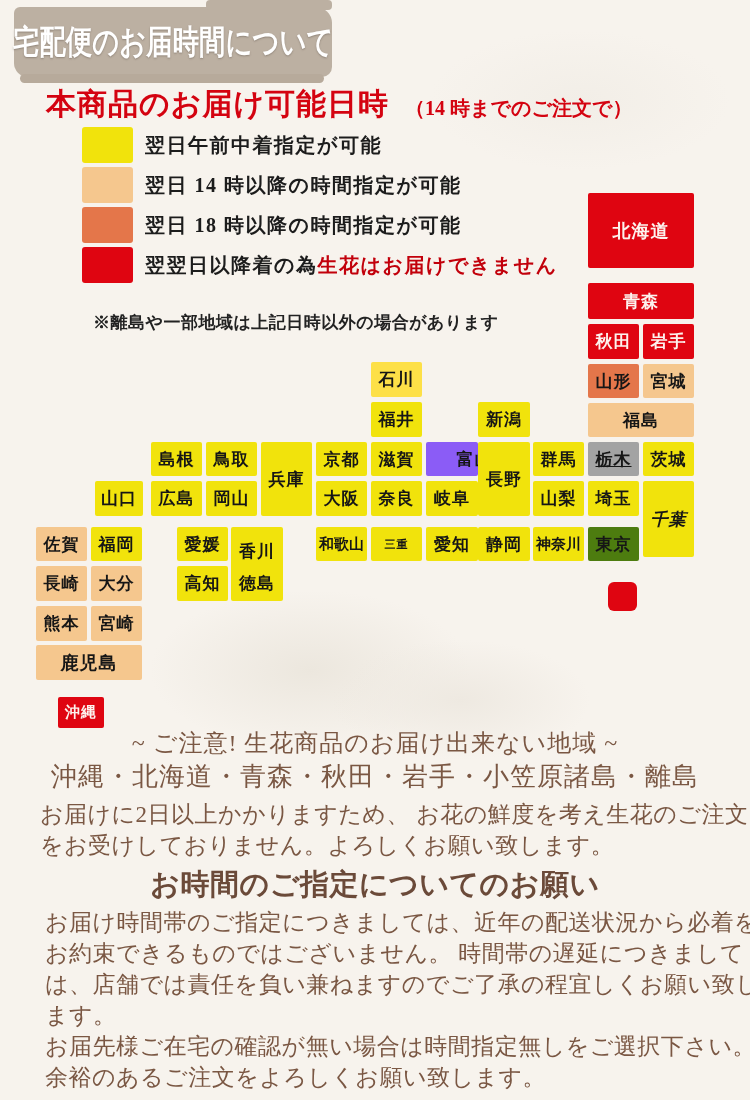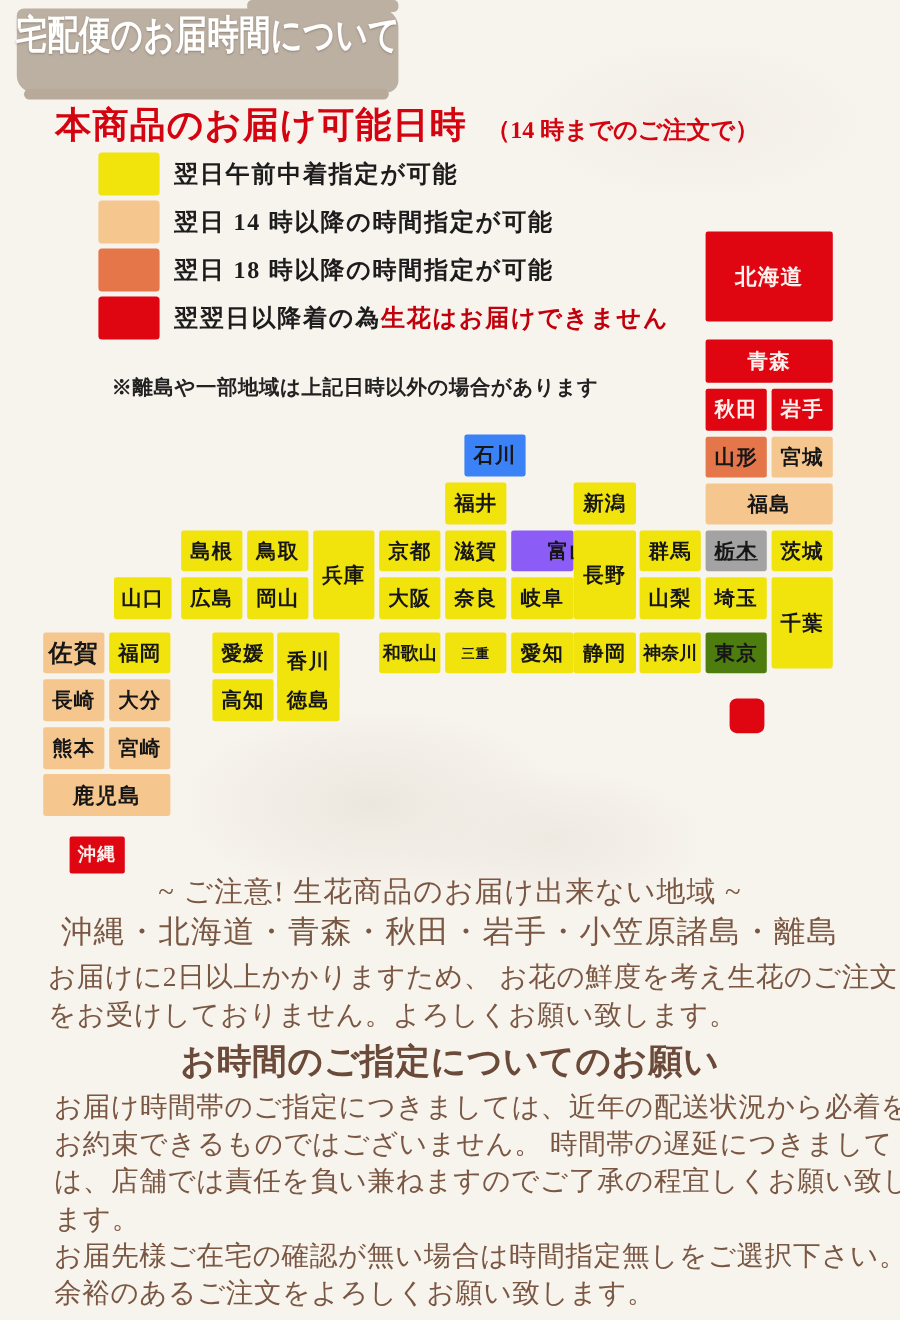--- a/index.html
+++ b/index.html
@@ -12,21 +12,21 @@
   .blob1{left:150px;top:590px;width:320px;height:160px;
     background:radial-gradient(closest-side,#ece7de,rgba(236,231,222,0));}
   .blob2{left:330px;top:640px;width:260px;height:120px;
     background:radial-gradient(closest-side,#eee9e1,rgba(238,233,225,0));}
   .blob3{left:430px;top:30px;width:300px;height:140px;
     background:radial-gradient(closest-side,#f2eee7,rgba(242,238,231,0));}
 
   
   .banner{position:absolute;left:14px;top:7px;width:318px;height:70px;
     background:#bcb0a2;border-radius:6px 16px 10px 14px;
-    display:flex;justify-content:center;}
+    display:flex;align-items:center;justify-content:center;}
   .banner::before{content:"";position:absolute;left:192px;top:-7px;width:126px;height:10px;
     background:#bcb0a2;border-radius:4px;}
   .banner::after{content:"";position:absolute;left:6px;bottom:-6px;width:304px;height:9px;
     background:#b7aa9b;border-radius:5px;}
   .banner h1{margin:0;font-size:33px;font-weight:bold;color:#ffffff;white-space:nowrap;
     transform:scaleX(0.8);letter-spacing:0;text-shadow:0 1px 2px rgba(90,80,70,.45);}
 
   
   .heading{position:absolute;left:46px;top:84px;display:flex;align-items:flex-end;white-space:nowrap;}
   .heading .main{font-size:30px;font-weight:bold;color:#d40310;letter-spacing:1px;}
@@ -100,43 +100,43 @@
 <div class="note">※離島や一部地域は上記日時以外の場合があります</div>
 
 <div id="map">
     <div class="tile c-red" style="left: 588px; top: 283px; width: 106px; height: 36px; background: rgb(223, 5, 17); font-size: 17px;">青森</div>
     <div class="tile c-red" style="left: 588px; top: 193px; width: 106px; height: 75px; background: rgb(223, 5, 17); font-size: 18px;">北海道</div>
     <div class="tile c-red" style="left: 588px; top: 324px; width: 51px; height: 35px; background: rgb(223, 5, 17); font-size: 17px;">秋田</div>
     <div class="tile c-red" style="left: 643px; top: 324px; width: 51px; height: 35px; background: rgb(223, 5, 17); font-size: 17px;">岩手</div>
     <div class="tile c-orange" style="left: 588px; top: 364px; width: 51px; height: 34px; background: rgb(228, 118, 74); font-size: 17px;">山形</div>
     <div class="tile c-peach" style="left: 643px; top: 364px; width: 51px; height: 34px; background: rgb(245, 199, 142); font-size: 17px;">宮城</div>
     <div class="tile c-peach" style="left: 588px; top: 403px; width: 106px; height: 34px; background: rgb(245, 199, 142); font-size: 17px;">福島</div>
-    <div class="tile c-yellow" style="left: 371px; top: 362px; width: 51px; height: 35px; background: #3b82f6; font-size: 17px; margin-left: 16px;">石川</div>
+    <div class="tile c-yellow" style="left: 371px; top: 362px; width: 51px; height: 35px; background: #fde047; font-size: 17px;">石川</div>
     <div class="tile c-yellow" style="left: 371px; top: 402px; width: 51px; height: 35px; background: rgb(241, 227, 12); font-size: 17px;">福井</div>
     <div class="tile c-yellow" style="left: 478px; top: 402px; width: 52px; height: 35px; background: rgb(241, 227, 12); font-size: 17px;">新潟</div>
     <div class="tile c-yellow" style="left: 151px; top: 442px; width: 51px; height: 34px; background: rgb(241, 227, 12); font-size: 17px;">島根</div>
     <div class="tile c-yellow" style="left: 206px; top: 442px; width: 51px; height: 34px; background: rgb(241, 227, 12); font-size: 17px;">鳥取</div>
     <div class="tile c-yellow" style="left: 261px; top: 442px; width: 51px; height: 74px; background: rgb(241, 227, 12); font-size: 17px;">兵庫</div>
     <div class="tile c-yellow" style="left: 316px; top: 442px; width: 51px; height: 34px; background: rgb(241, 227, 12); font-size: 17px;">京都</div>
     <div class="tile c-yellow" style="left: 371px; top: 442px; width: 51px; height: 34px; background: rgb(241, 227, 12); font-size: 17px;">滋賀</div>
     <div class="tile c-yellow" style="left: 426px; top: 442px; width: 52px; height: 34px; background: #8b5cf6; font-size: 17px; padding-left: 45px;">富山</div>
     <div class="tile c-yellow" style="left: 478px; top: 442px; width: 52px; height: 74px; background: rgb(241, 227, 12); font-size: 17px;">長野</div>
     <div class="tile c-yellow" style="left: 533px; top: 442px; width: 51px; height: 34px; background: rgb(241, 227, 12); font-size: 17px;">群馬</div>
     <div class="tile c-yellow" style="left: 588px; top: 442px; width: 51px; height: 34px; background: #a3a3a3; font-size: 17px; text-decoration: underline;">栃木</div>
     <div class="tile c-yellow" style="left: 643px; top: 442px; width: 51px; height: 34px; background: rgb(241, 227, 12); font-size: 17px;">茨城</div>
     <div class="tile c-yellow" style="left: 95px; top: 481px; width: 48px; height: 35px; background: rgb(241, 227, 12); font-size: 17px;">山口</div>
     <div class="tile c-yellow" style="left: 151px; top: 481px; width: 51px; height: 35px; background: rgb(241, 227, 12); font-size: 17px;">広島</div>
     <div class="tile c-yellow" style="left: 206px; top: 481px; width: 51px; height: 35px; background: rgb(241, 227, 12); font-size: 17px;">岡山</div>
     <div class="tile c-yellow" style="left: 316px; top: 481px; width: 51px; height: 35px; background: rgb(241, 227, 12); font-size: 17px;">大阪</div>
     <div class="tile c-yellow" style="left: 371px; top: 481px; width: 51px; height: 35px; background: rgb(241, 227, 12); font-size: 17px;">奈良</div>
     <div class="tile c-yellow" style="left: 426px; top: 481px; width: 52px; height: 35px; background: rgb(241, 227, 12); font-size: 17px;">岐阜</div>
     <div class="tile c-yellow" style="left: 533px; top: 481px; width: 51px; height: 35px; background: rgb(241, 227, 12); font-size: 17px;">山梨</div>
     <div class="tile c-yellow" style="left: 588px; top: 481px; width: 51px; height: 35px; background: rgb(241, 227, 12); font-size: 17px;">埼玉</div>
-    <div class="tile c-yellow" style="left: 643px; top: 481px; width: 51px; height: 76px; background: rgb(241, 227, 12); font-size: 17px;">千葉</div>
-    <div class="tile c-peach" style="left: 36px; top: 527px; width: 51px; height: 34px; background: rgb(245, 199, 142); font-size: 20px;">佐賀</div>
+    <div class="tile c-yellow" style="left: 643px; top: 481px; width: 51px; height: 76px; background: rgb(241, 227, 12); font-size: 17px; font-style: italic;">千葉</div>
+    <div class="tile c-peach" style="left: 36px; top: 527px; width: 51px; height: 34px; background: rgb(245, 199, 142); font-size: 17px;">佐賀</div>
     <div class="tile c-yellow" style="left: 91px; top: 527px; width: 51px; height: 34px; background: rgb(241, 227, 12); font-size: 17px;">福岡</div>
     <div class="tile c-yellow" style="left: 177px; top: 527px; width: 51px; height: 34px; background: rgb(241, 227, 12); font-size: 17px;">愛媛</div>
     <div class="tile c-yellow" style="left: 231px; top: 527px; width: 52px; height: 48px; background: rgb(241, 227, 12); font-size: 17px;">香川</div>
     <div class="tile c-yellow" style="left: 316px; top: 527px; width: 51px; height: 34px; background: rgb(241, 227, 12); letter-spacing: 0px; font-size: 15px;">和歌山</div>
     <div class="tile c-yellow" style="left: 371px; top: 527px; width: 51px; height: 34px; background: rgb(241, 227, 12); font-size: 11px;">三重</div>
     <div class="tile c-yellow" style="left: 426px; top: 527px; width: 52px; height: 34px; background: rgb(241, 227, 12); font-size: 17px;">愛知</div>
     <div class="tile c-yellow" style="left: 478px; top: 527px; width: 52px; height: 34px; background: rgb(241, 227, 12); font-size: 17px;">静岡</div>
     <div class="tile c-yellow" style="left: 533px; top: 527px; width: 51px; height: 34px; background: rgb(241, 227, 12); letter-spacing: 0px; font-size: 15px;">神奈川</div>
     <div class="tile c-yellow" style="left: 588px; top: 527px; width: 51px; height: 34px; background: #4d7c0f; font-size: 17px;">東京</div>
     <div class="tile c-peach" style="left: 36px; top: 566px; width: 51px; height: 35px; background: rgb(245, 199, 142); font-size: 17px;">長崎</div>

